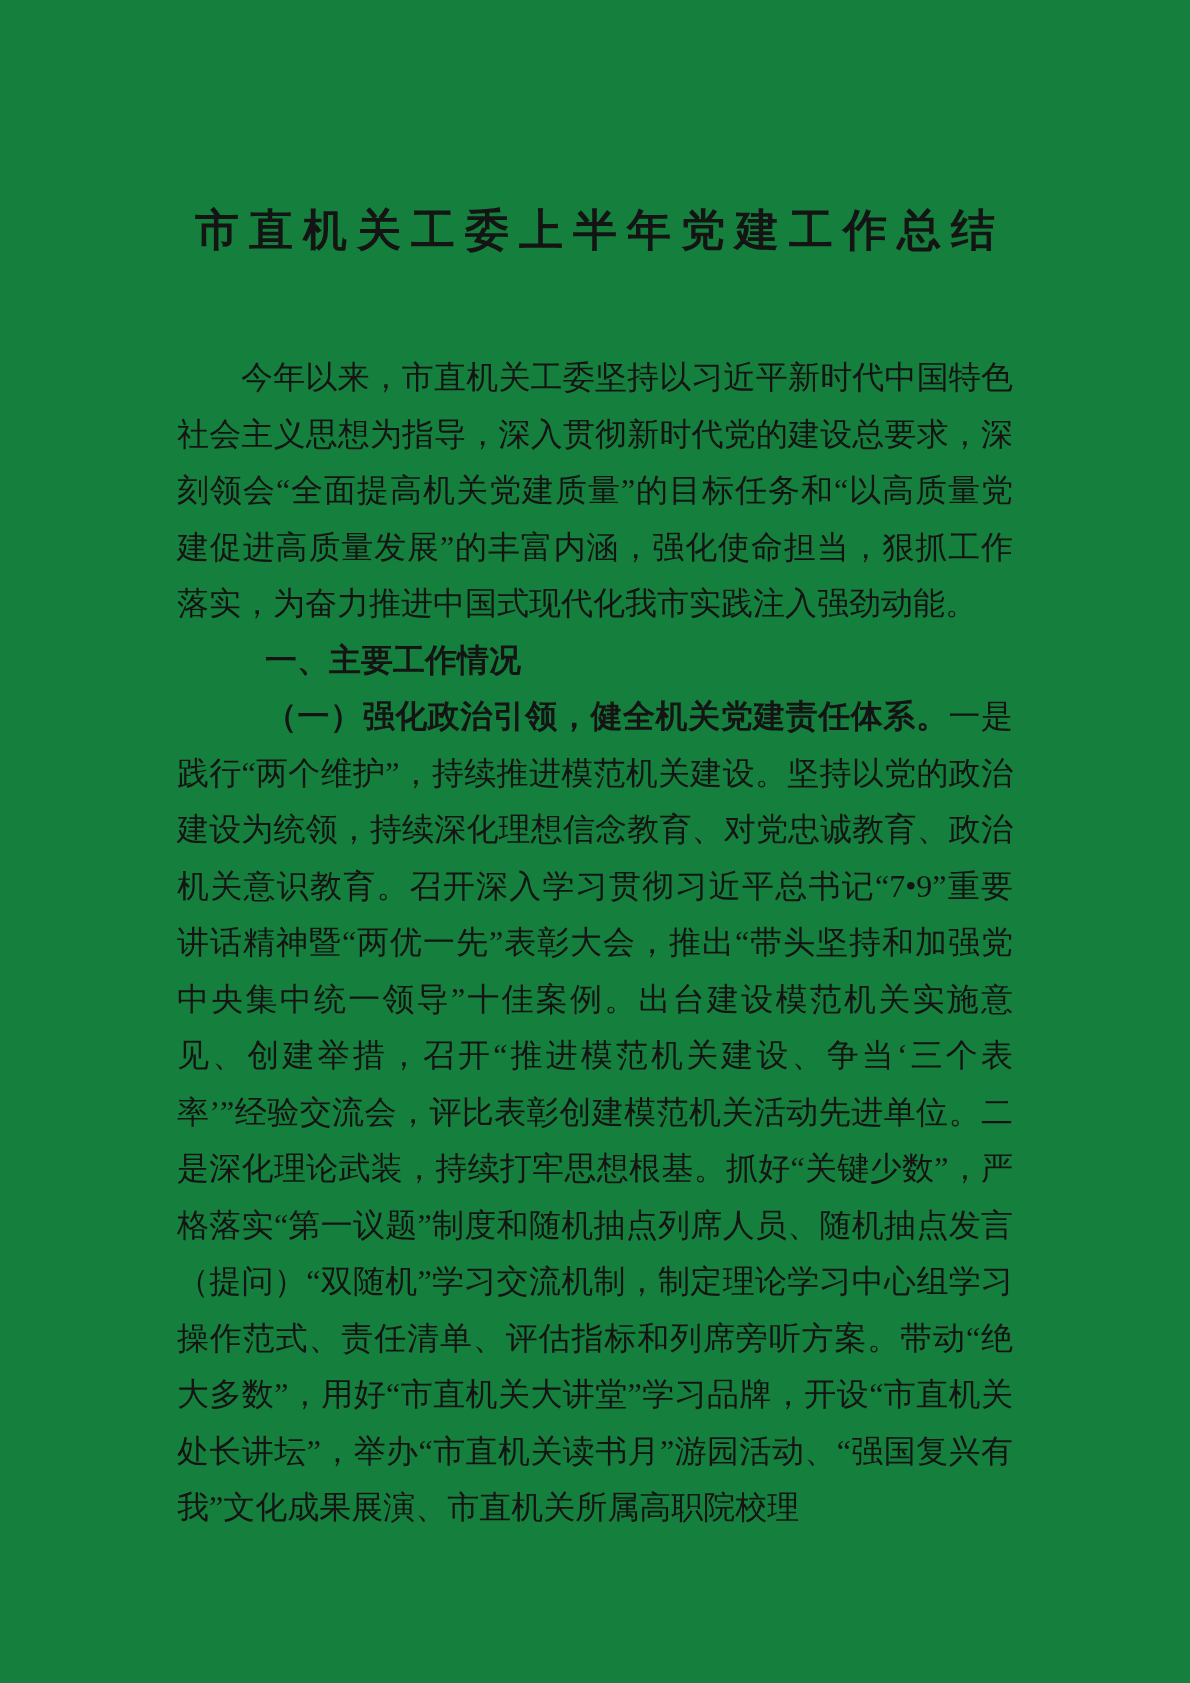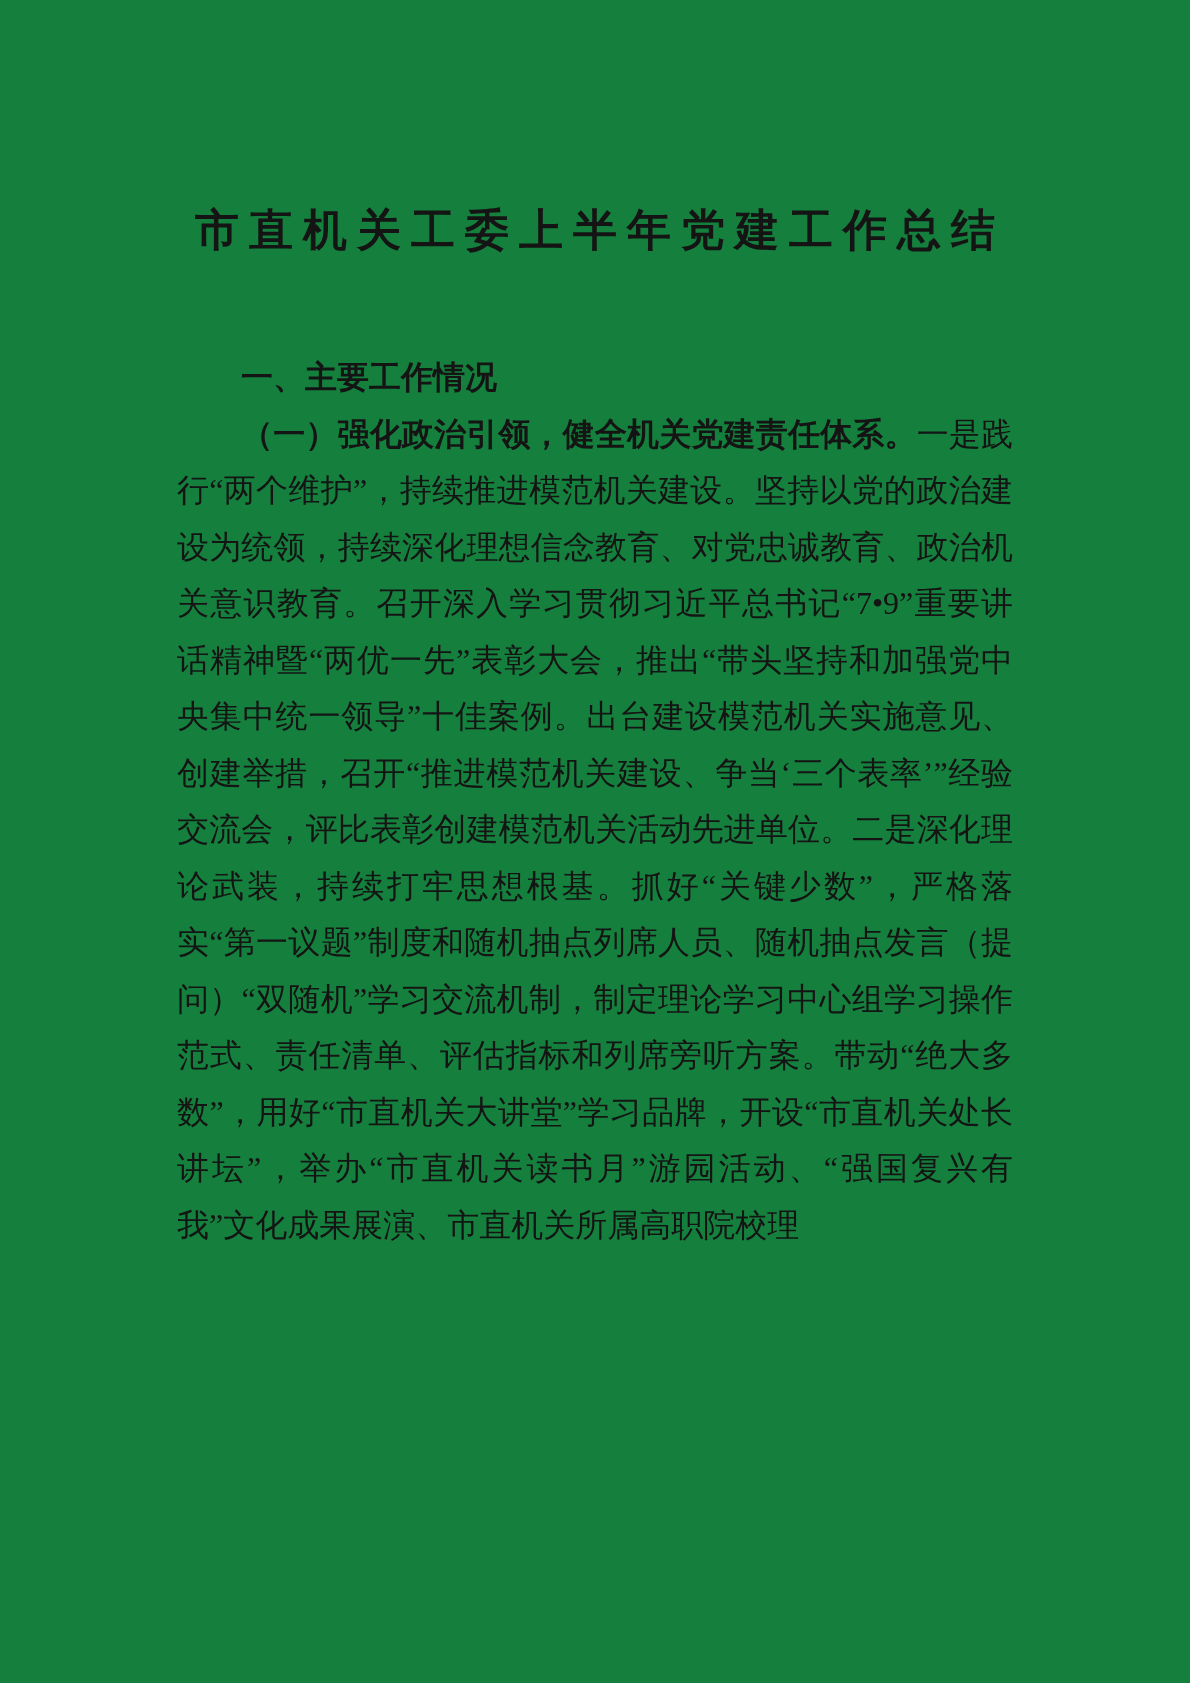--- a/index.html
+++ b/index.html
@@ -33,24 +33,25 @@
     text-align: justify;
     text-justify: inter-ideograph;
     line-break: strict;
   }
   p.body { font-family: "Liberation Serif", "DejaVu Serif", serif; font-weight: 400; }
   p.heading {
     font-family: "Liberation Sans", "DejaVu Sans", sans-serif;
     font-weight: 700;
     text-align: left;
   }
-  .run-bold { font-weight: 700; }
+  .run-bold { font-weight: 700; margin-left: 24px; }
 </style>
 </head>
 <body>
 
 <div class="page">
   <h1 class="doc-title">市直机关工委上半年党建工作总结</h1>
   <div class="doc-body">
+      <p class="body"><span>今年以来，市直机关工委坚持以习近平新时代中国特色社会主义思想为指导，深入贯彻新时代党的建设总要求，深刻领会“全面提高机关党建质量”的目标任务和“以高质量党建促进高质量发展”的丰富内涵，强化使命担当，狠抓工作落实，为奋力推进中国式现代化我市实践注入强劲动能。</span></p>
       <p class="heading"><span class="run-bold">一、主要工作情况</span></p>
       <p class="body"><span class="run-bold">（一）强化政治引领，健全机关党建责任体系。</span><span>一是践行“两个维护”，持续推进模范机关建设。坚持以党的政治建设为统领，持续深化理想信念教育、对党忠诚教育、政治机关意识教育。召开深入学习贯彻习近平总书记“7•9”重要讲话精神暨“两优一先”表彰大会，推出“带头坚持和加强党中央集中统一领导”十佳案例。出台建设模范机关实施意见、创建举措，召开“推进模范机关建设、争当‘三个表率’”经验交流会，评比表彰创建模范机关活动先进单位。二是深化理论武装，持续打牢思想根基。抓好“关键少数”，严格落实“第一议题”制度和随机抽点列席人员、随机抽点发言（提问）“双随机”学习交流机制，制定理论学习中心组学习操作范式、责任清单、评估指标和列席旁听方案。带动“绝大多数”，用好“市直机关大讲堂”学习品牌，开设“市直机关处长讲坛”，举办“市直机关读书月”游园活动、“强国复兴有我”文化成果展演、市直机关所属高职院校理</span></p>
     </div>
 </div>
 
 </body></html>

